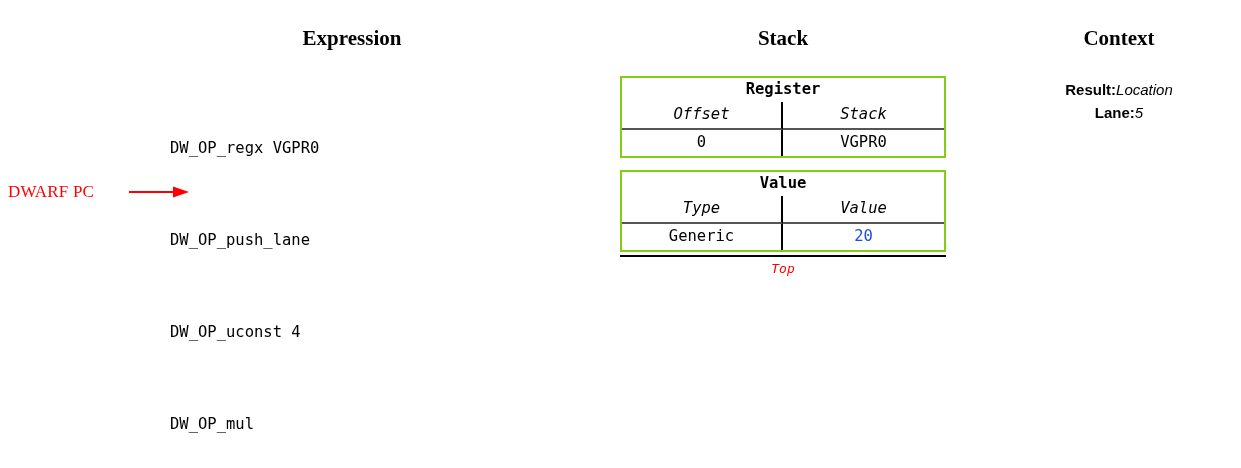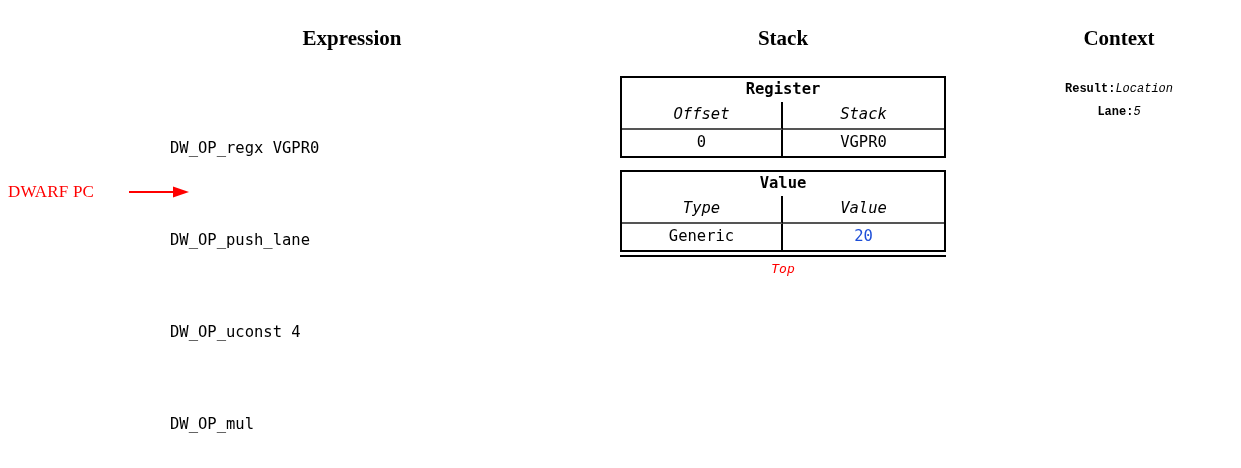--- a/index.html
+++ b/index.html
@@ -59,21 +59,21 @@
   #dwarf-pc-arrow { display: block; margin-left: 0px; }
 
   
   #stack-area {
     position: absolute;
     left: 620px;
     top: 76px;
     width: 326px;
   }
   .stack-box {
-    border: 2px solid #000000;
+    border: 2px solid #84cc16;
     background: #ffffff;
     box-sizing: border-box;
     width: 326px;
   }
   .stack-box + .stack-box { margin-top: 12px; }
   .box-title {
     text-align: center;
     font-family: "DejaVu Sans Mono", monospace;
     font-weight: bold;
     font-size: 15.5px;
@@ -118,23 +118,23 @@
   
   #context-area {
     position: absolute;
     left: 1119px;
     top: 78px;
     transform: translateX(-50%);
     text-align: center;
     white-space: nowrap;
   }
   .ctx-line {
-    font-size: 12px;
+    font-size: 15px;
     line-height: 23px;
-    font-family: Liberation Mono, monospace;
+    font-family: Liberation Sans, sans-serif;
   }
   .ctx-key { font-weight: bold; }
   .ctx-val { font-style: italic; }
 </style>
 </head>
 <body>
 
 <div class="col-heading" id="heading-expression">Expression</div>
 <div class="col-heading" id="heading-stack">Stack</div>
 <div class="col-heading" id="heading-context">Context</div>

